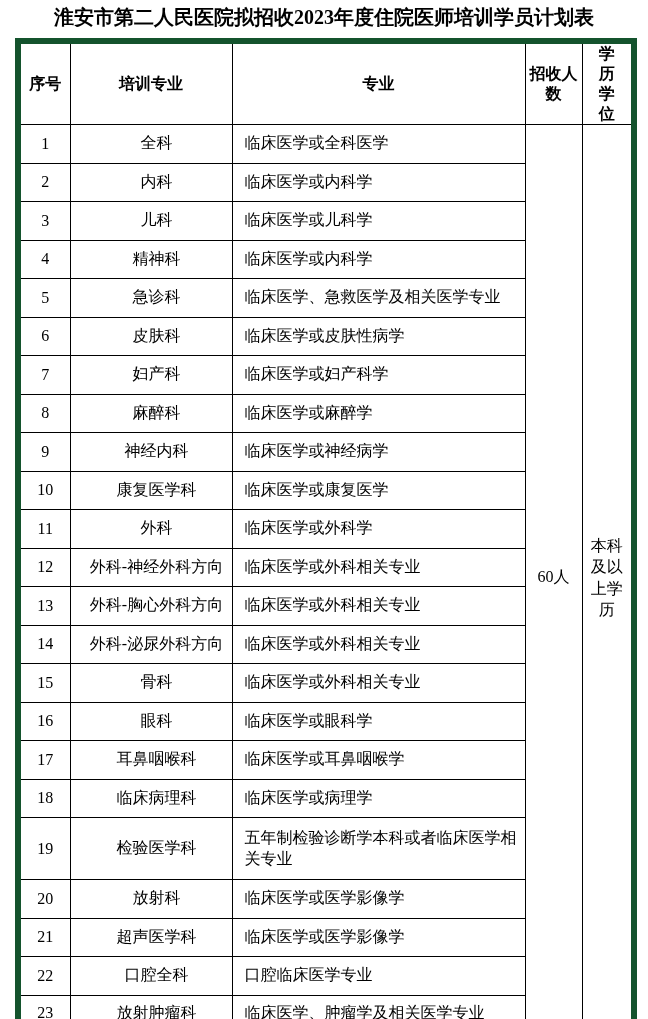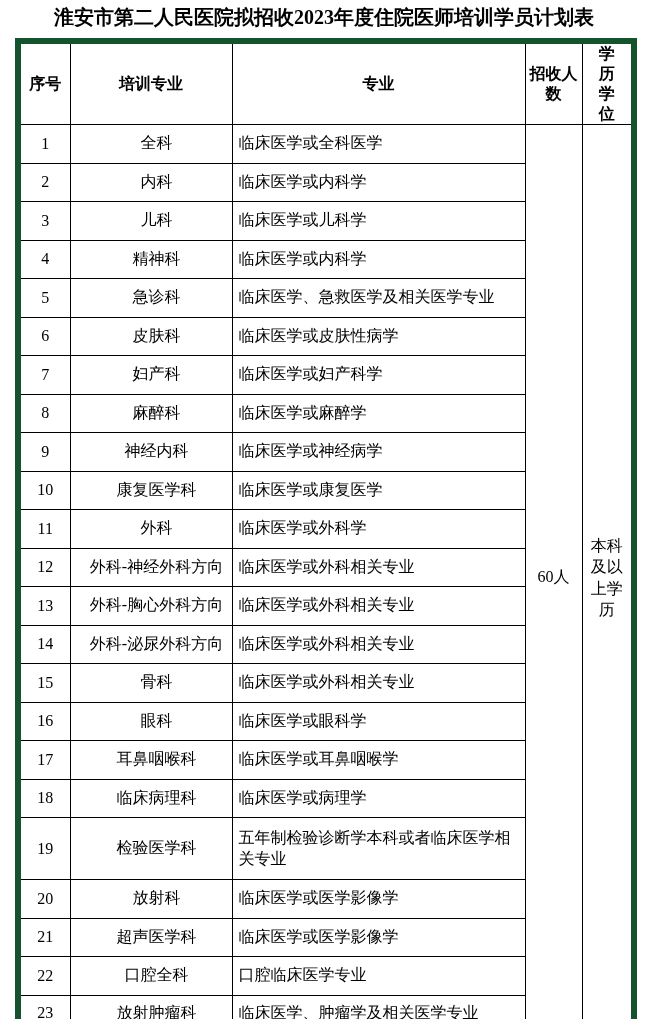--- a/index.html
+++ b/index.html
@@ -43,21 +43,21 @@
   th {
     font-weight: bold;
     text-align: center;
     line-height: 1.25;
   }
   th.h-degree { padding: 0 9px; }
   tbody tr { height: 38.5px; }
   tbody tr:nth-child(19) { height: 62px; }
   td.c-index   { text-align: center; }
   td.c-train   { text-align: center; padding-left: 11px; }
-  td.c-major   { text-align: left; padding-left: 6px; line-height: 1.3; }
+  td.c-major   { text-align: left; padding-left: 12px; line-height: 1.3; }
   td.c-count   { text-align: center; }
   td.c-degree  { text-align: center; line-height: 1.35; padding: 0 7px; }
 </style>
 </head>
 <body>
 
 <div class="page">
   <div class="title">淮安市第二人民医院拟招收2023年度住院医师培训学员计划表</div>
 
   <table class="plan">

